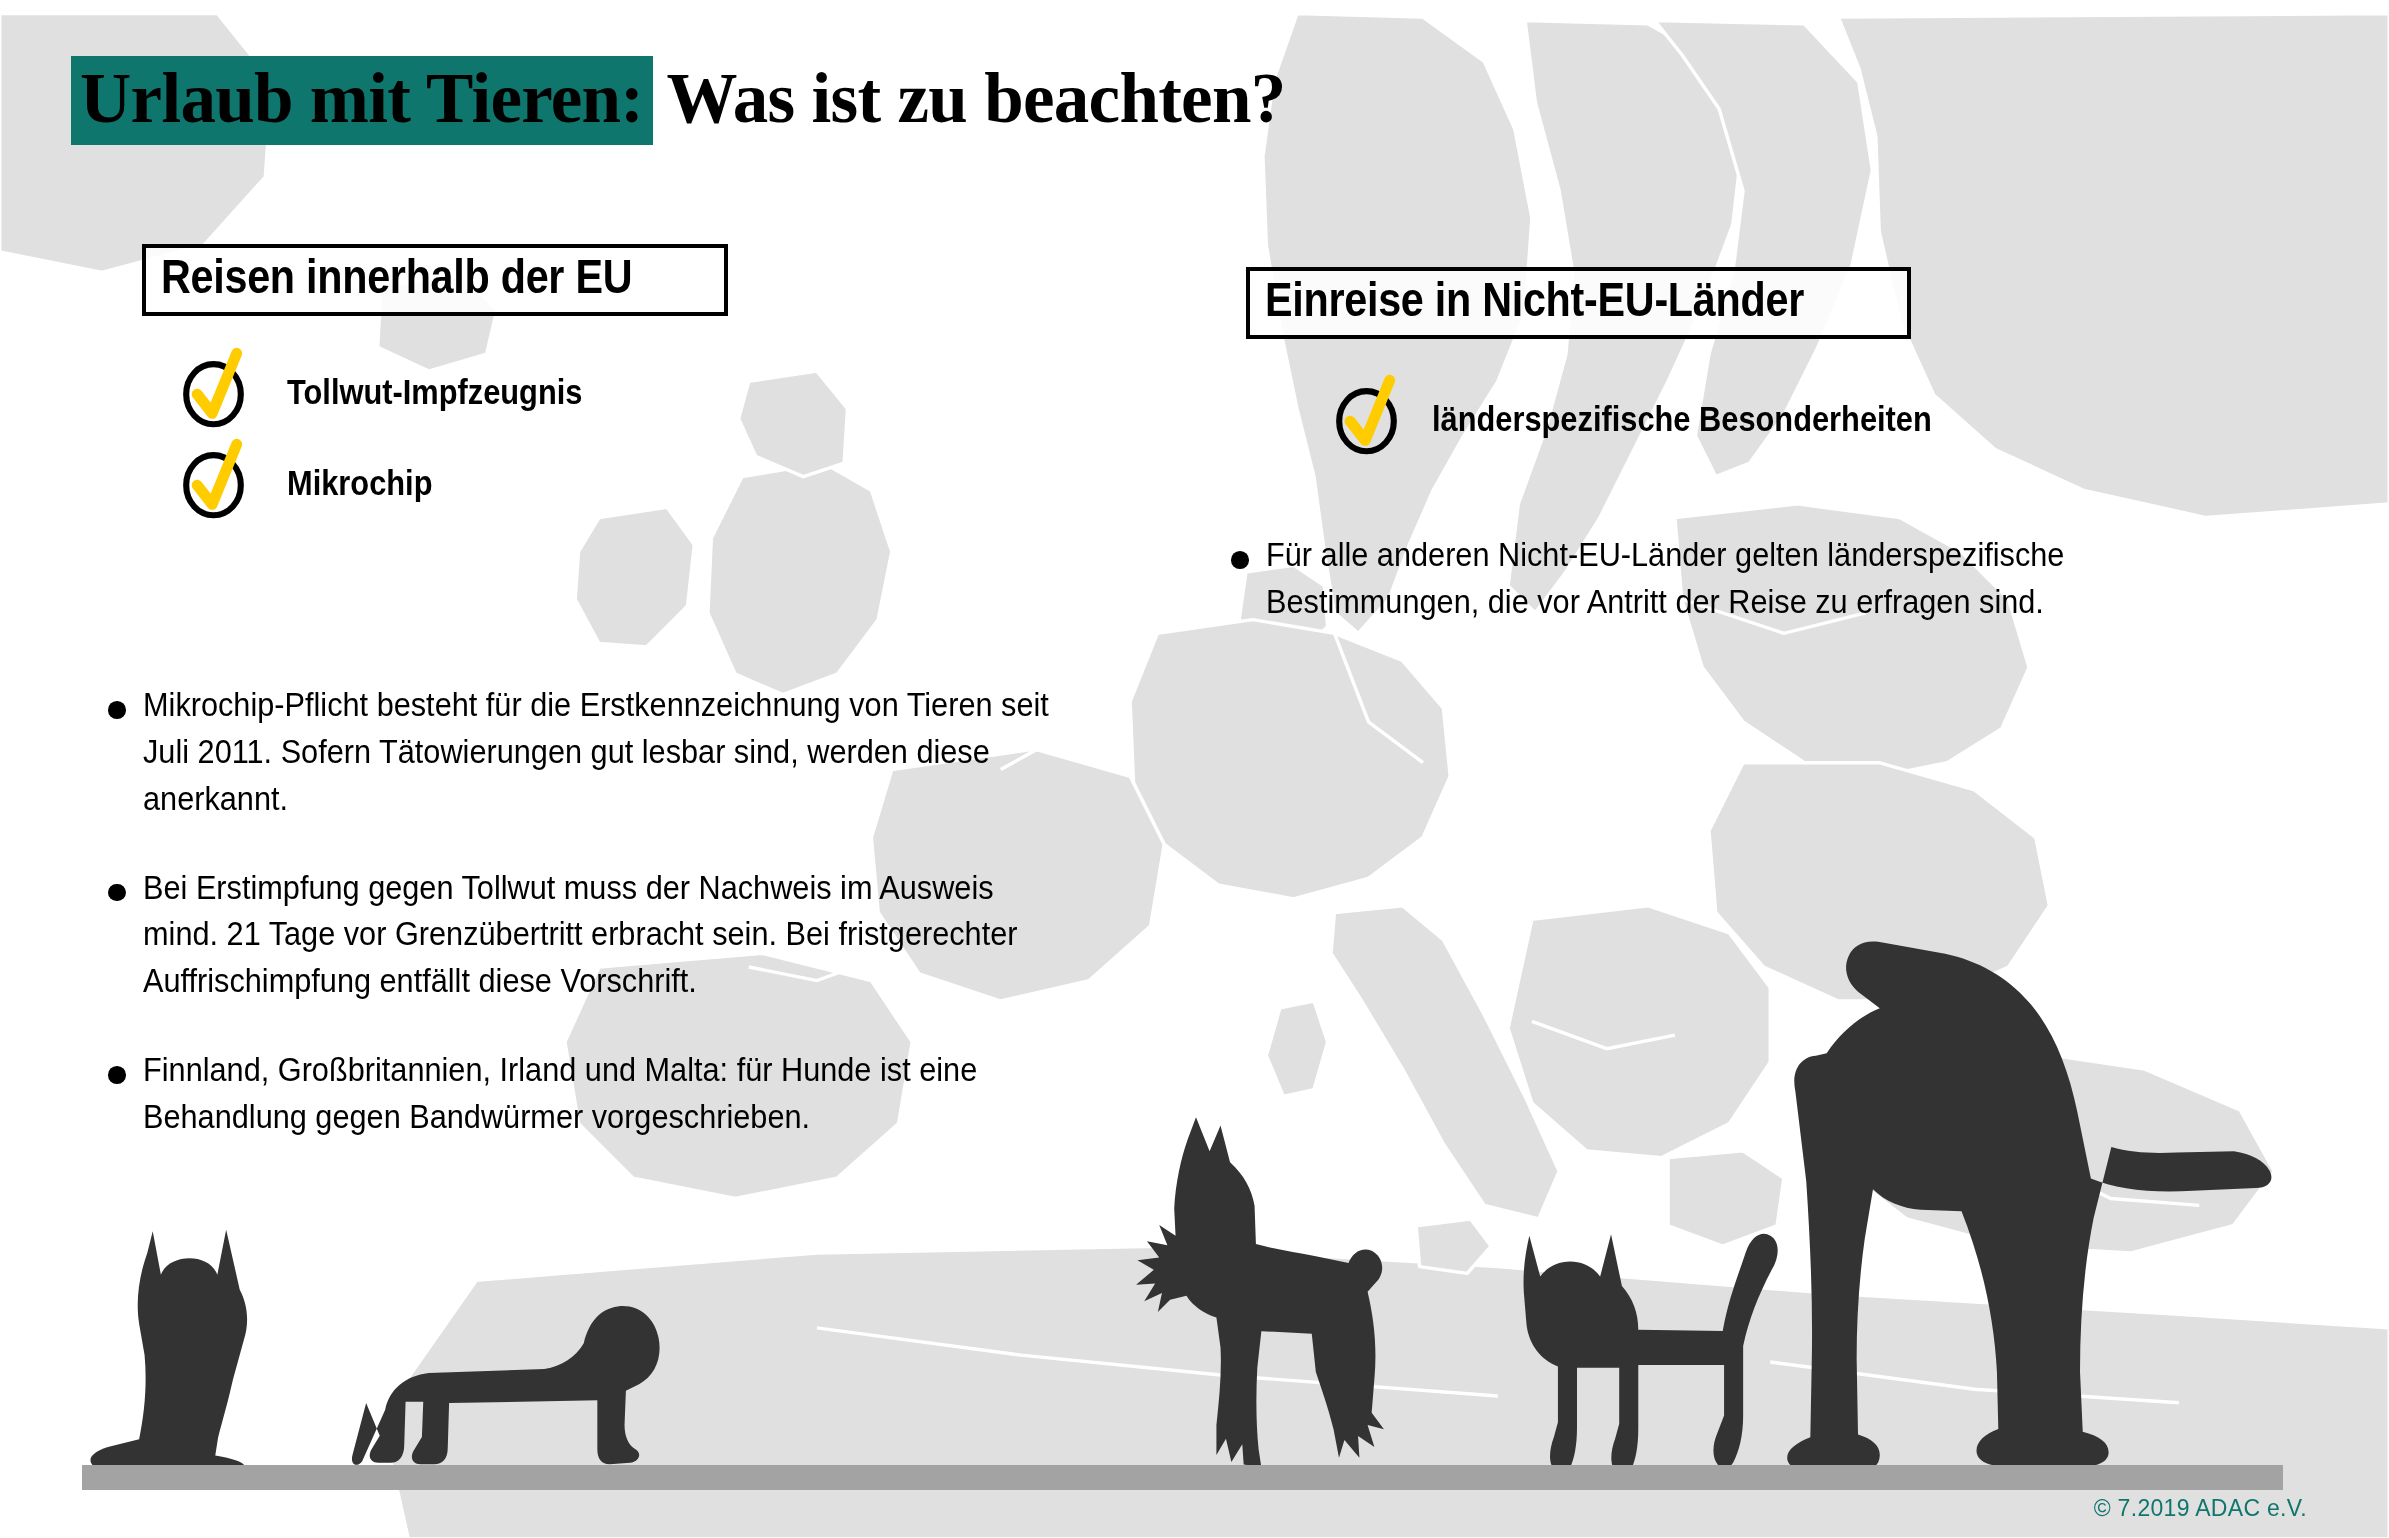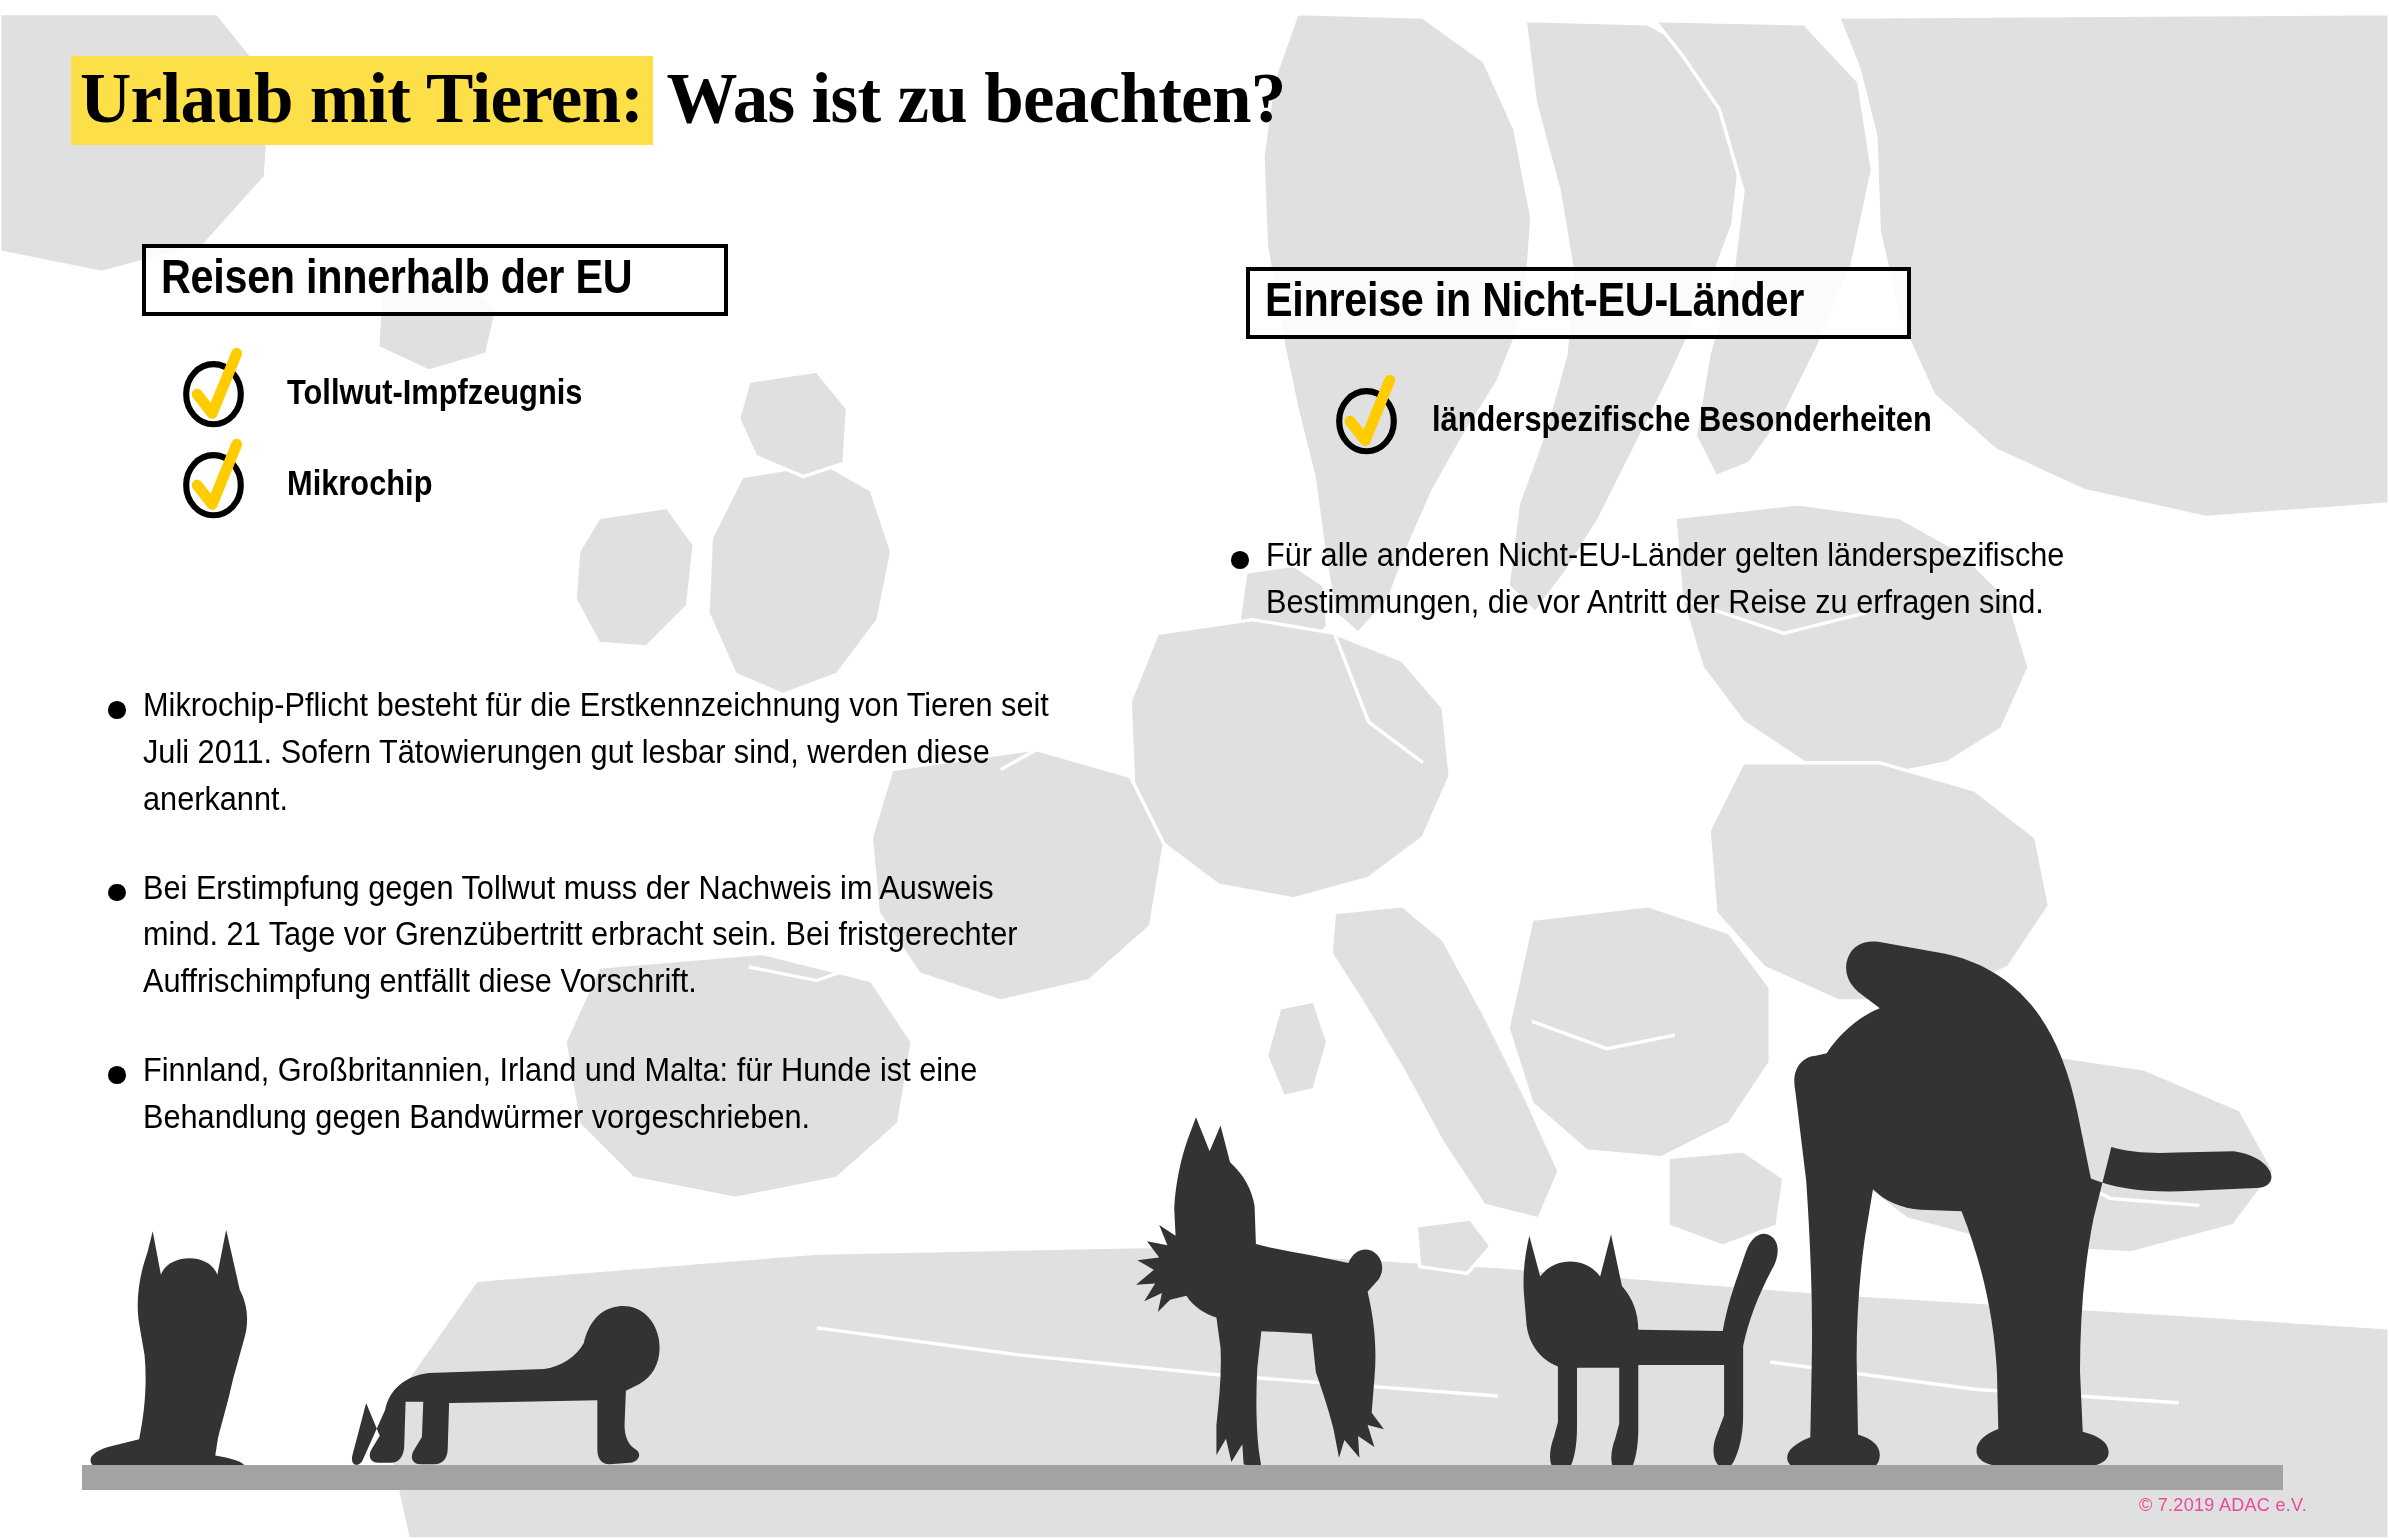--- a/index.html
+++ b/index.html
@@ -39,21 +39,21 @@
     font-family: "Liberation Serif", serif;
     font-weight: bold;
     font-size: 71px;
     line-height: 1.0;
     letter-spacing: -0.7px;
     color: #000000;
     display: inline-block;
     vertical-align: baseline;
   }
   #title-highlight {
-    background: #fde047;
+    background: #0f766e;
     padding: 6.8px 9.5px 11px 9.5px;
     margin-left: -9.5px;
   }
   #title-rest { padding-left: 13.6px; }
 
   
   .section-heading {
     position: absolute;
     border: 4.8px solid #000000;
     background: rgba(255,255,255,0.86);
@@ -148,22 +148,22 @@
   #animals { position: absolute; inset: 0; z-index: 2; pointer-events: none; }
   #animals svg { position: absolute; display: block; }
   .silhouette { fill: #333333; }
 
   
   #copyright {
     position: absolute;
     right: 82px;
     top: 1495px;
     font-family: "Liberation Sans", sans-serif;
-    font-size: 18px;
-    color: #ec4899;
+    font-size: 23px;
+    color: #0f766e;
     letter-spacing: 0.3px;
     white-space: nowrap;
     z-index: 4;
   }
 </style>
 </head>
 <body>
 
 <div id="map-layer">
   <svg viewBox="0 0 3509 2260" preserveAspectRatio="xMidYMid slice" aria-hidden="true">

